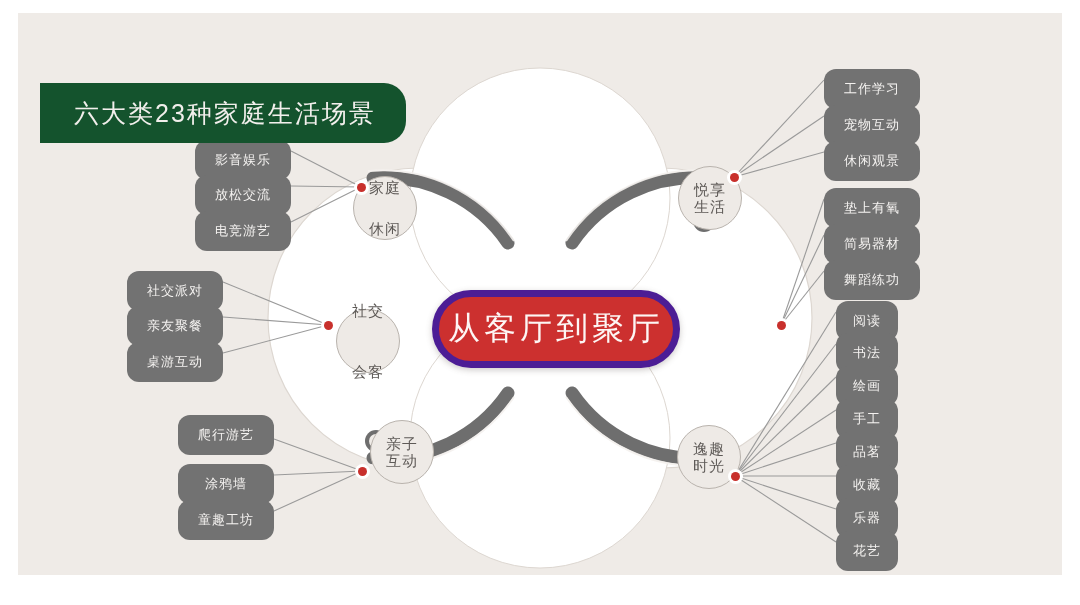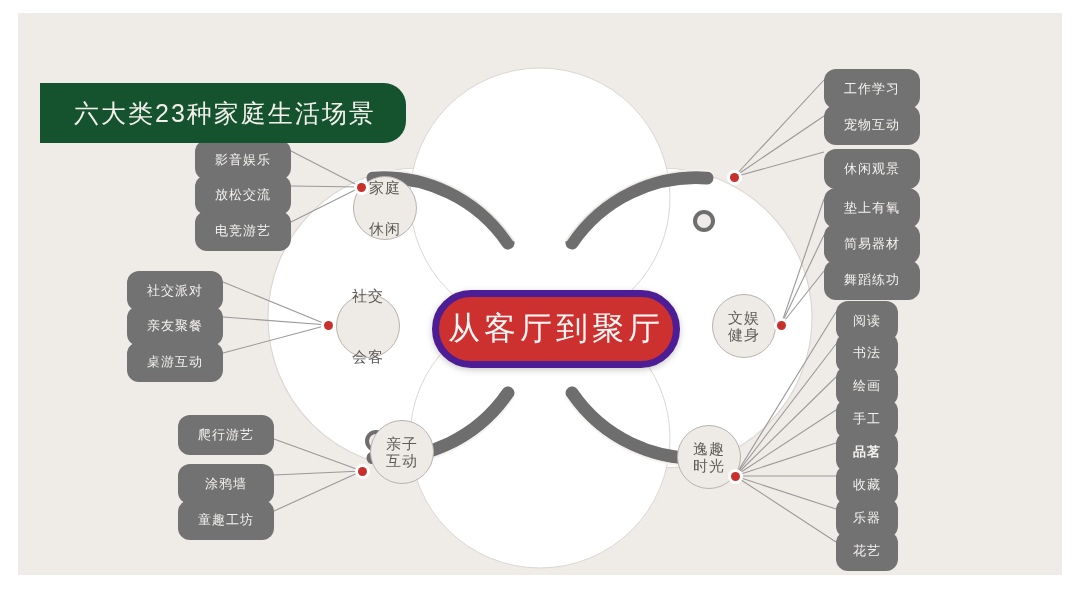--- a/index.html
+++ b/index.html
@@ -213,31 +213,31 @@
     </svg>
 
     <div id="center-cap">
       <div class="ct">从客厅到聚厅</div>
     </div>
 
     <div class="cat" style="left:335px;top:163px;gap:24px;">
       <span>家庭</span>
       <span>休闲</span>
     </div>
-    <div class="cat" style="left:318px;top:281px;gap:44px;">
+    <div class="cat" style="left:318px;top:296px;gap:44px;">
       <span>社交</span>
       <span>会客</span>
     </div>
     <div class="cat" style="left:352px;top:407px;">
       <span>亲子</span>
       <span>互动</span>
     </div>
-    <div class="cat" style="left:694px;top:281px;">
-      <span>文娱</span>
-      <span>健身</span>
+    <div class="cat" style="left:660px;top:153px;">
+      <span>悦享</span>
+      <span>生活</span>
     </div>
     <div class="cat" style="left:659px;top:412px;">
       <span>逸趣</span>
       <span>时光</span>
     </div>
 
     <div class="dot" style="left:336px;top:167px;">
         <i></i>
       </div>
     <div class="dot" style="left:303px;top:305px;">
@@ -263,31 +263,31 @@
     <div class="pill w4" style="left:109px;top:258px;">社交派对</div>
     <div class="pill w4" style="left:109px;top:293px;">亲友聚餐</div>
     <div class="pill w4" style="left:109px;top:329px;">桌游互动</div>
 
     <div class="pill w4" style="left:160px;top:402px;">爬行游艺</div>
     <div class="pill w4" style="left:160px;top:451px;text-align:right;">涂鸦墙</div>
     <div class="pill w4" style="left:160px;top:487px;">童趣工坊</div>
 
     <div class="pill w4" style="left:806px;top:56px;">工作学习</div>
     <div class="pill w4" style="left:806px;top:92px;">宠物互动</div>
-    <div class="pill w4" style="left:806px;top:136px;">休闲观景</div>
+    <div class="pill w4" style="left:806px;top:128px;">休闲观景</div>
 
     <div class="pill w4" style="left:806px;top:175px;">垫上有氧</div>
     <div class="pill w4" style="left:806px;top:211px;">简易器材</div>
     <div class="pill w4" style="left:806px;top:247px;">舞蹈练功</div>
 
     <div class="pill w2" style="left:818px;top:288px;">阅读</div>
     <div class="pill w2" style="left:818px;top:320px;">书法</div>
     <div class="pill w2" style="left:818px;top:353px;">绘画</div>
     <div class="pill w2" style="left:818px;top:386px;">手工</div>
-    <div class="pill w2" style="left:818px;top:419px;font-weight:bold;">品茗</div>
+    <div class="pill w2" style="left:818px;top:419px;">品茗</div>
     <div class="pill w2" style="left:818px;top:452px;">收藏</div>
     <div class="pill w2" style="left:818px;top:485px;">乐器</div>
     <div class="pill w2" style="left:818px;top:518px;">花艺</div>
 
     <div id="title-banner">
       <div class="ttl">六大类23种家庭生活场景</div>
     </div>
 
 
   </div>

